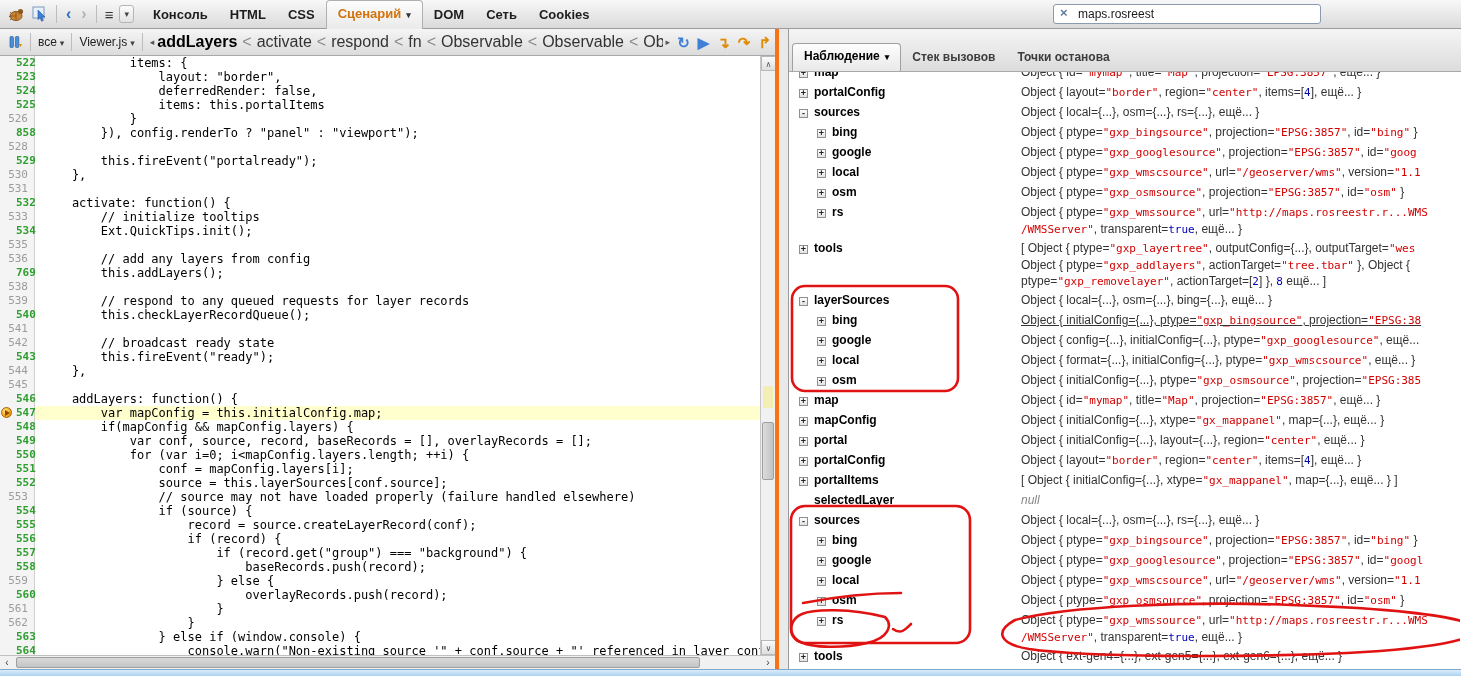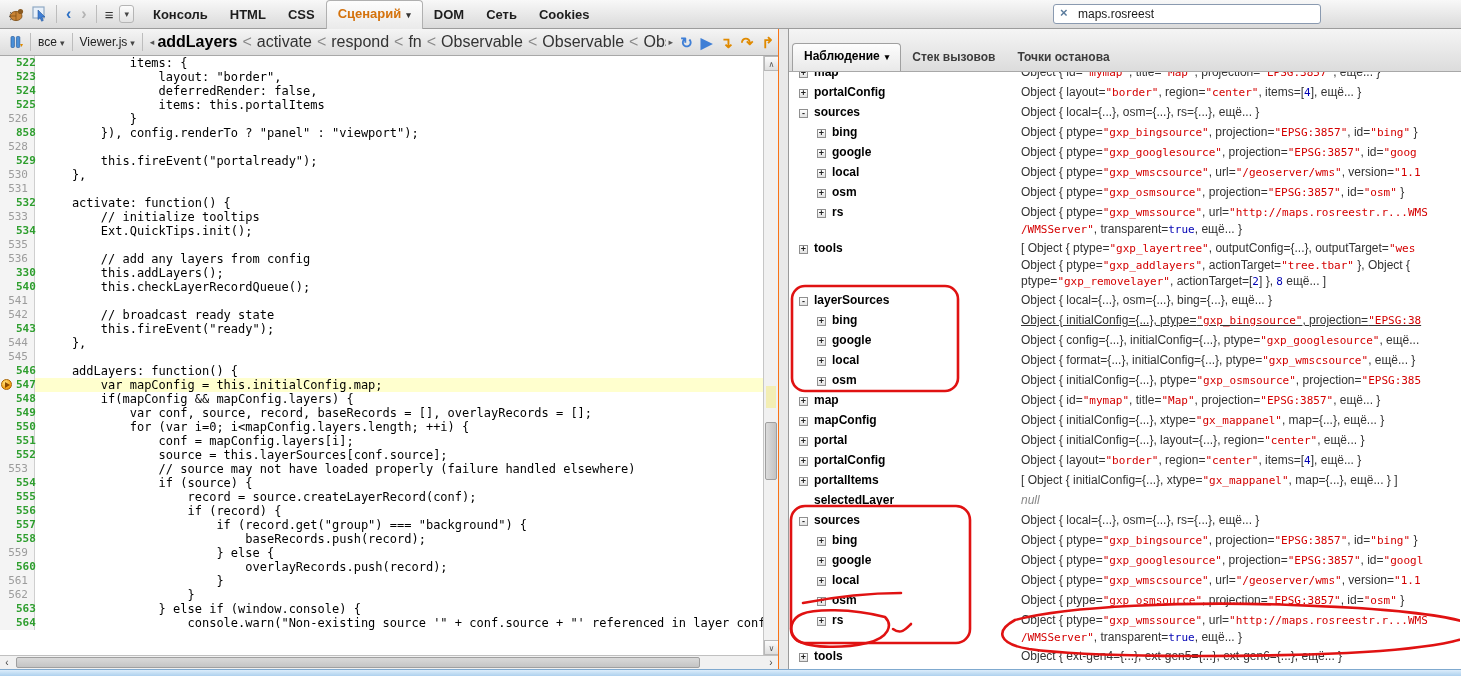--- a/index.html
+++ b/index.html
@@ -38,21 +38,21 @@
   #searchwrap input {
     width:100%; height:20px; border:1px solid #8a9ab0; border-radius:3px;
     padding:0 5px 0 24px; font-size:12px; color:#1a1a1a;
     font-family:"Liberation Sans",sans-serif; background:#fff;
   }
   #search-x { position:absolute; left:7px; top:1px; color:#5b7c9d; font-weight:bold; font-size:13px; }
 
   
   #main { display:flex; height:640px; }
   #left { width:779px; flex:none; display:flex; flex-direction:column;
-    border-right:1px solid #f97316; background:#fff; }
+    border-right:4px solid #f97316; background:#fff; }
   #divider { width:10px; flex:none; background:#e9e9e9; border-right:1px solid #9a9a9a; }
   #right { flex:1; min-width:0; display:flex; flex-direction:column; background:#fff; }
 
   
   #t2left {
     height:27px; flex:none; display:flex; align-items:center;
     background:linear-gradient(#f5f5f5,#dcdcdc);
     border-bottom:1px solid #a8a8a8; padding-left:5px; overflow:hidden;
   }
   .dd { font-size:12px; color:#222; white-space:nowrap; padding:0 3px; }
@@ -278,22 +278,30 @@
           </div>
           <div class="cl">
             <div class="ln">535</div>
             <div class="ct"></div>
           </div>
           <div class="cl">
             <div class="ln">536</div>
             <div class="ct">        // add any layers from config</div>
           </div>
           <div class="cl">
-            <div class="ln x">330</div>
+            <div class="ln x">769</div>
             <div class="ct">        this.addLayers();</div>
+          </div>
+          <div class="cl">
+            <div class="ln">538</div>
+            <div class="ct"></div>
+          </div>
+          <div class="cl">
+            <div class="ln">539</div>
+            <div class="ct">        // respond to any queued requests for layer records</div>
           </div>
           <div class="cl">
             <div class="ln x">540</div>
             <div class="ct">        this.checkLayerRecordQueue();</div>
           </div>
           <div class="cl">
             <div class="ln">541</div>
             <div class="ct"></div>
           </div>
           <div class="cl">

